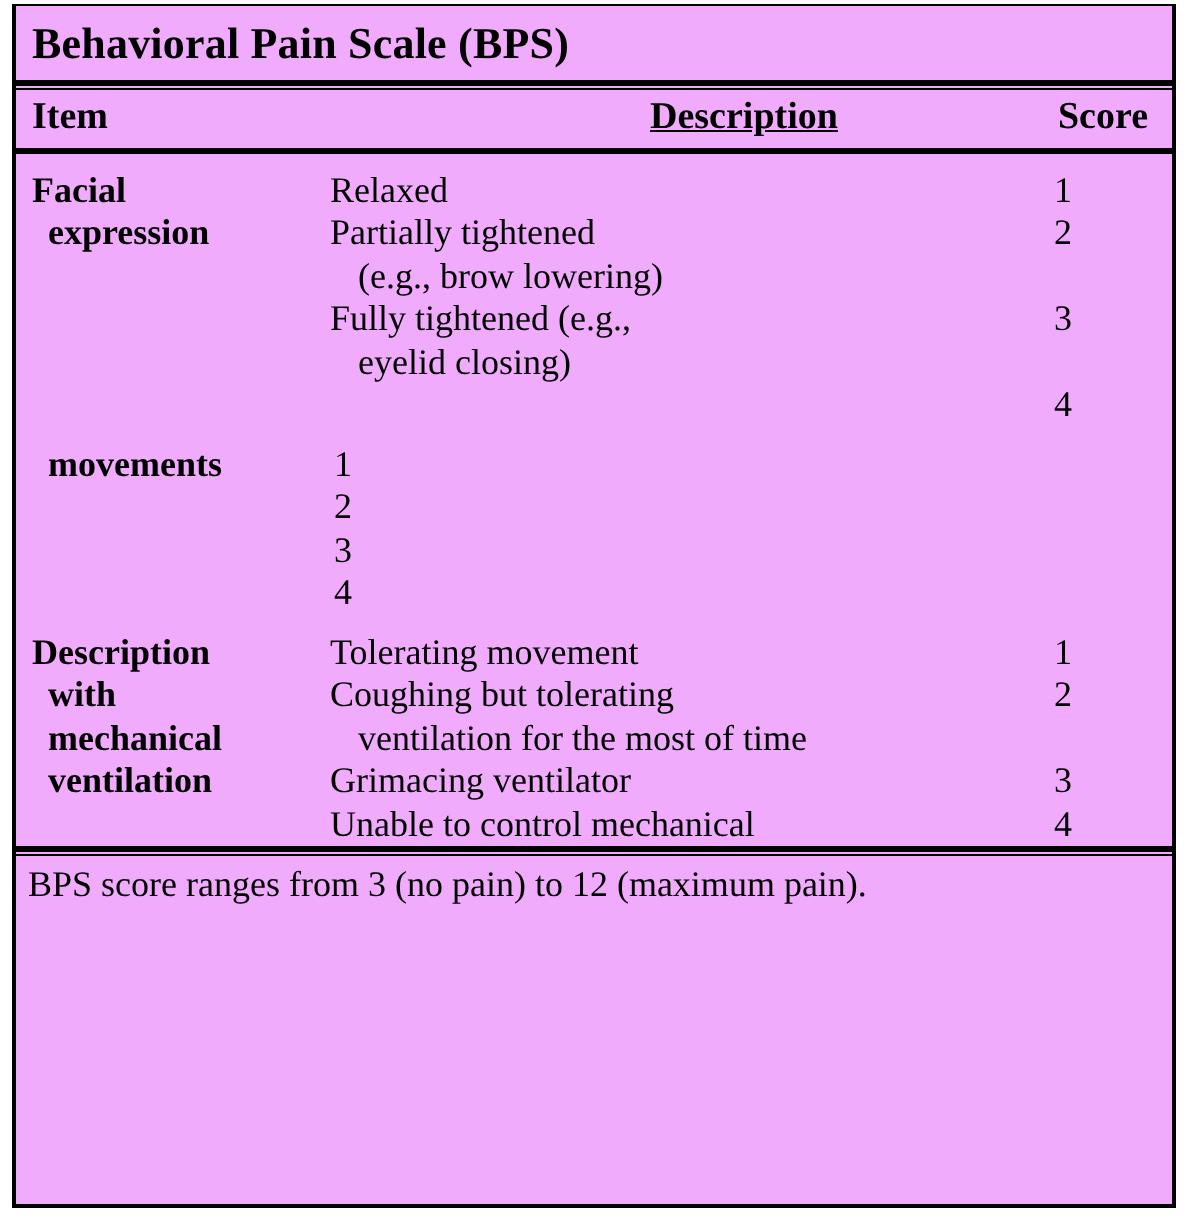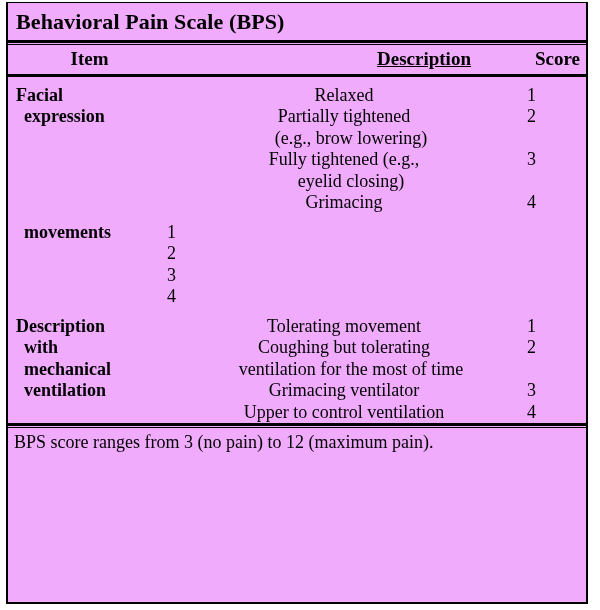--- a/index.html
+++ b/index.html
@@ -63,25 +63,24 @@
   table.bps col.c-item  { width: 155px; }
   table.bps col.c-desc  { width: 360px; }
   table.bps col.c-score { width: 63px; }
 
   .col-head {
     font-size: 19px;
     font-weight: bold;
     padding: 3px 0 4px 0;
     vertical-align: bottom;
     line-height: 1.15;
-    text-align: center;
   }
   .col-head.item  { padding-left: 8px; }
   .col-head.desc  { padding-left: 162px; text-decoration: underline; }
-  .col-head.score { text-align: right; padding-right: 6px; }
+  .col-head.score { text-align: center; padding-right: 6px; }
 
   .section {
     position: relative;
   }
   .sec-grid {
     display: grid;
     grid-template-columns: 155px 360px 1fr;
   }
   .item-cell {
     padding-left: 8px;
@@ -89,21 +88,20 @@
     font-size: 18px;
     font-weight: bold;
     line-height: 21.5px;
   }
   .item-line        { white-space: nowrap; }
   .item-line.indent { padding-left: 8px; }
 
   .desc-cell {
     padding-top: 8px;
     padding-left: 2px;
-    text-align: center;
   }
   .score-cell {
     padding-top: 8px;
     padding-left: 4px;
   }
 
   .opt-desc {
     font-size: 18px;
     line-height: 21.5px;
     white-space: nowrap;
@@ -155,21 +153,20 @@
       <div class="section">
         <div class="sec-grid">
           <div class="item-cell">
             <div class="item-line">Facial</div>
             <div class="item-line indent">expression</div>
           </div>
           <div class="desc-cell">
             <div class="opt-desc"><span>Relaxed</span></div>
             <div class="opt-desc"><span>Partially tightened</span><span class="cont">(e.g., brow lowering)</span></div>
             <div class="opt-desc"><span>Fully tightened (e.g.,</span><span class="cont">eyelid closing)</span></div>
-            <div class="opt-desc"><span>Grimacing</span></div>
           </div>
           <div class="score-cell">
             <div class="opt-score" style="height: 21.5px;">1</div>
             <div class="opt-score" style="height: 43px;">2</div>
             <div class="opt-score" style="height: 43px;">3</div>
             <div class="opt-score" style="height: 21.5px;">4</div>
           </div>
         </div>
       </div>
       <div class="section">
@@ -190,21 +187,21 @@
           <div class="item-cell">
             <div class="item-line">Description</div>
             <div class="item-line indent">with</div>
             <div class="item-line indent">mechanical</div>
             <div class="item-line indent">ventilation</div>
           </div>
           <div class="desc-cell">
             <div class="opt-desc"><span>Tolerating movement</span></div>
             <div class="opt-desc"><span>Coughing but tolerating</span><span class="cont">ventilation for the most of time</span></div>
             <div class="opt-desc"><span>Grimacing ventilator</span></div>
-            <div class="opt-desc"><span>Upper to control ventilation</span></div>
+            <div class="opt-desc"><span>Unable to control mechanical</span></div>
           </div>
           <div class="score-cell">
             <div class="opt-score" style="height: 21.5px;">1</div>
             <div class="opt-score" style="height: 43px;">2</div>
             <div class="opt-score" style="height: 21.5px;">3</div>
             <div class="opt-score" style="height: 21.5px;">4</div>
           </div>
         </div>
       </div>
     </div>

